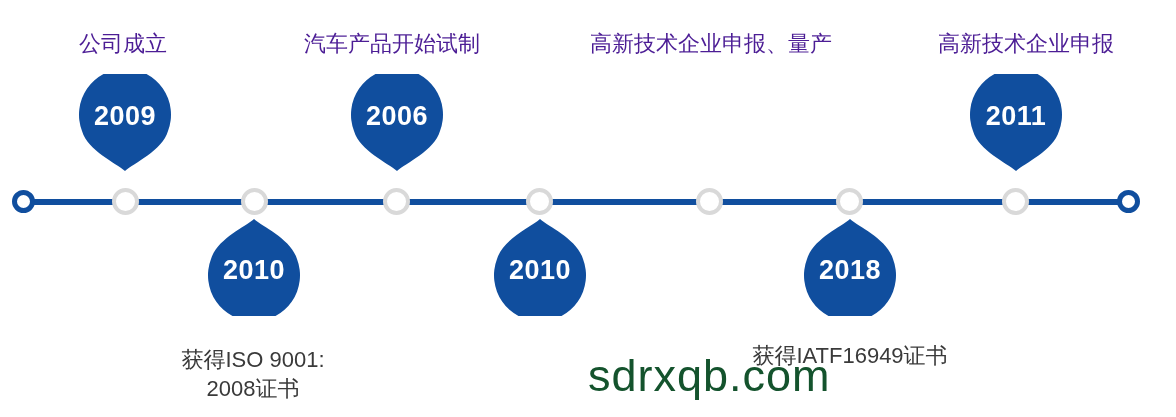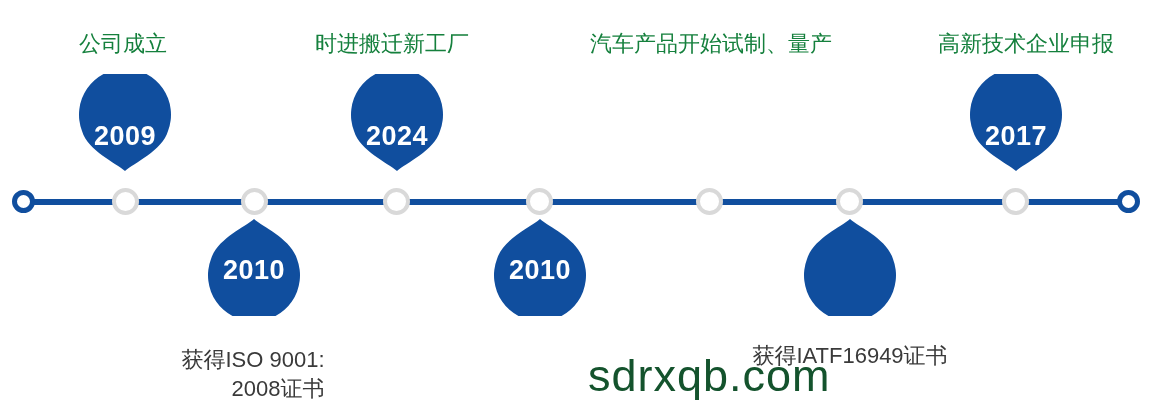--- a/index.html
+++ b/index.html
@@ -88,50 +88,50 @@
     position: absolute;
     left: 0;
     width: 100%;
     text-align: center;
     color: #ffffff;
     font-weight: bold;
     font-size: 27px;
     line-height: 28px;
     letter-spacing: 0.5px;
   }
-  .side-top    .year { top: 48px; }
+  .side-top    .year { top: 28px; }
   .side-bottom .year { top: 38px; }
 
   
   .top-label {
     position: absolute;
     top: 30px;
     transform: translateX(-50%);
     font-size: 22px;
     line-height: 27px;
-    color: #15803d;
+    color: #4c1d95;
     white-space: nowrap;
     z-index: 2;
   }
   .top-label.t0 { left: 123px; }
   .top-label.t1 { left: 392px; }
   .top-label.t2 { left: 711px; }
   .top-label.t3 { left: 1018px; margin-left: 8px; }
 
   .bottom-label {
     position: absolute;
     transform: translateX(-50%);
     font-size: 22px;
     line-height: 29px;
     color: #3a3a3a;
     text-align: center;
     white-space: pre-line;
     z-index: 2;
   }
-  .bottom-label.b0 { left: 253px; top: 345px; text-align: right; }
+  .bottom-label.b0 { left: 253px; top: 345px; }
   .bottom-label.b1 { left: 546px; top: 344px; }
   .bottom-label.b2 { left: 850px; top: 341px; }
 
   
   .watermark {
     position: absolute;
     left: 588px;
     top: 352px;
     font-size: 45px;
     line-height: 48px;
@@ -176,47 +176,48 @@
     <svg class="droplet-svg flip" viewBox="0 0 100 98">
         <use href="#droplet-path"></use>
       </svg>
     <div class="year">2010</div>
   </div>
 
   <div class="droplet-group m2 side-top">
     <svg class="droplet-svg" viewBox="0 0 100 98">
         <use href="#droplet-path"></use>
       </svg>
-    <div class="year">2024</div>
+    <div class="year">2006</div>
   </div>
 
   <div class="droplet-group m3 side-bottom">
     <svg class="droplet-svg flip" viewBox="0 0 100 98">
         <use href="#droplet-path"></use>
       </svg>
     <div class="year">2010</div>
   </div>
 
 
   <div class="droplet-group m5 side-bottom">
     <svg class="droplet-svg flip" viewBox="0 0 100 98">
         <use href="#droplet-path"></use>
       </svg>
+    <div class="year">2018</div>
   </div>
 
   <div class="droplet-group m6 side-top">
     <svg class="droplet-svg" viewBox="0 0 100 98">
         <use href="#droplet-path"></use>
       </svg>
-    <div class="year">2017</div>
+    <div class="year">2011</div>
   </div>
 
   <div class="top-label t0">公司成立</div>
-  <div class="top-label t1">时进搬迁新工厂</div>
-  <div class="top-label t2">汽车产品开始试制、量产</div>
+  <div class="top-label t1">汽车产品开始试制</div>
+  <div class="top-label t2">高新技术企业申报、量产</div>
   <div class="top-label t3">高新技术企业申报</div>
 
   <div class="bottom-label b0">获得ISO 9001:
 2008证书</div>
   <div class="bottom-label b2">获得IATF16949证书</div>
 
   <div class="watermark">sdrxqb.com</div>
 
 </div>
 

